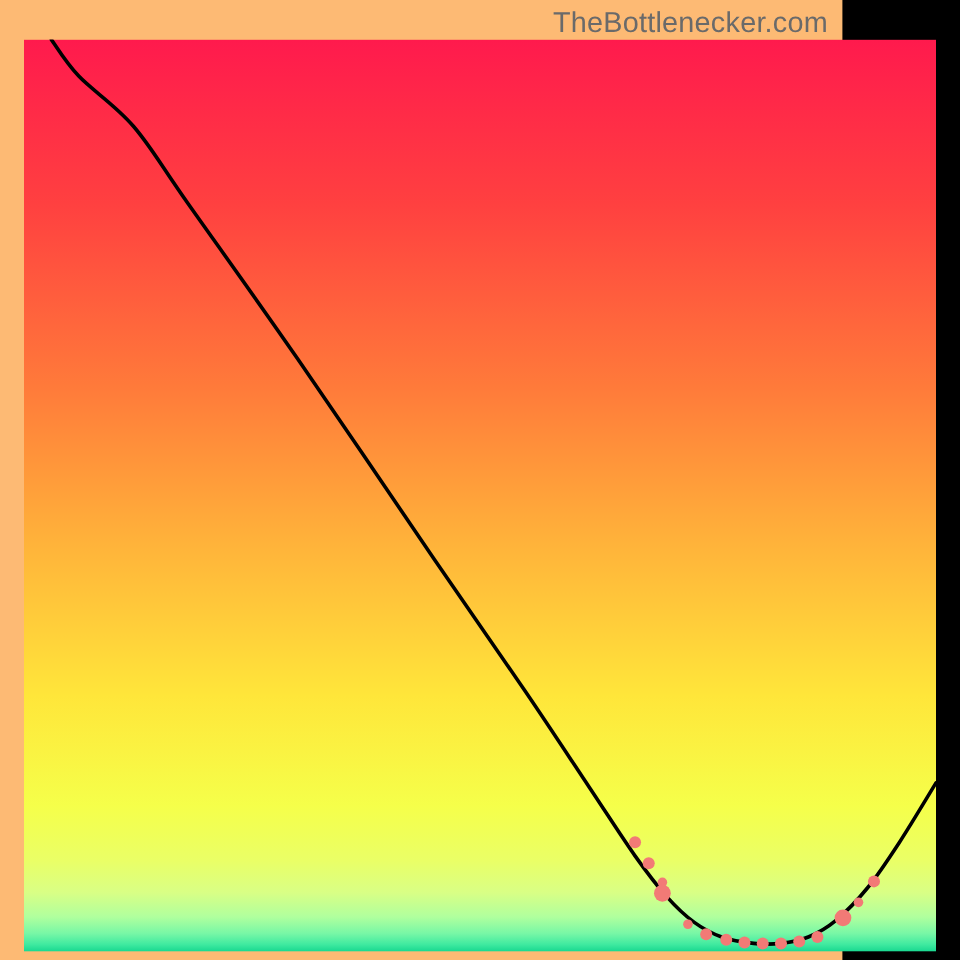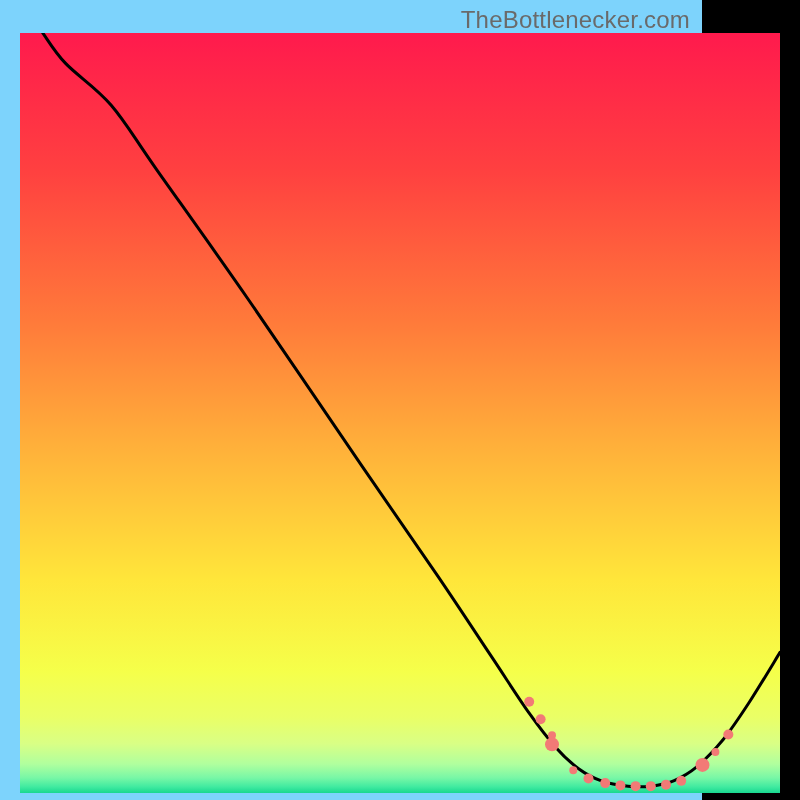--- a/index.html
+++ b/index.html
@@ -6,21 +6,21 @@
     margin: 0;
     padding: 0;
     width: 800px;
     height: 800px;
     background: #000000;
     overflow: hidden;
   }
   .outer {
     width: 702px;
     height: 800px;
-    background: #7dd3fc;
+    background: #fdba74;
     position: relative;
   }
   .watermark {
     position: absolute;
     top: 6px;
     right: 12px;
     font-family: Arial, Helvetica, sans-serif;
     font-size: 24px;
     font-weight: 500;
     color: #6a6a6a;

